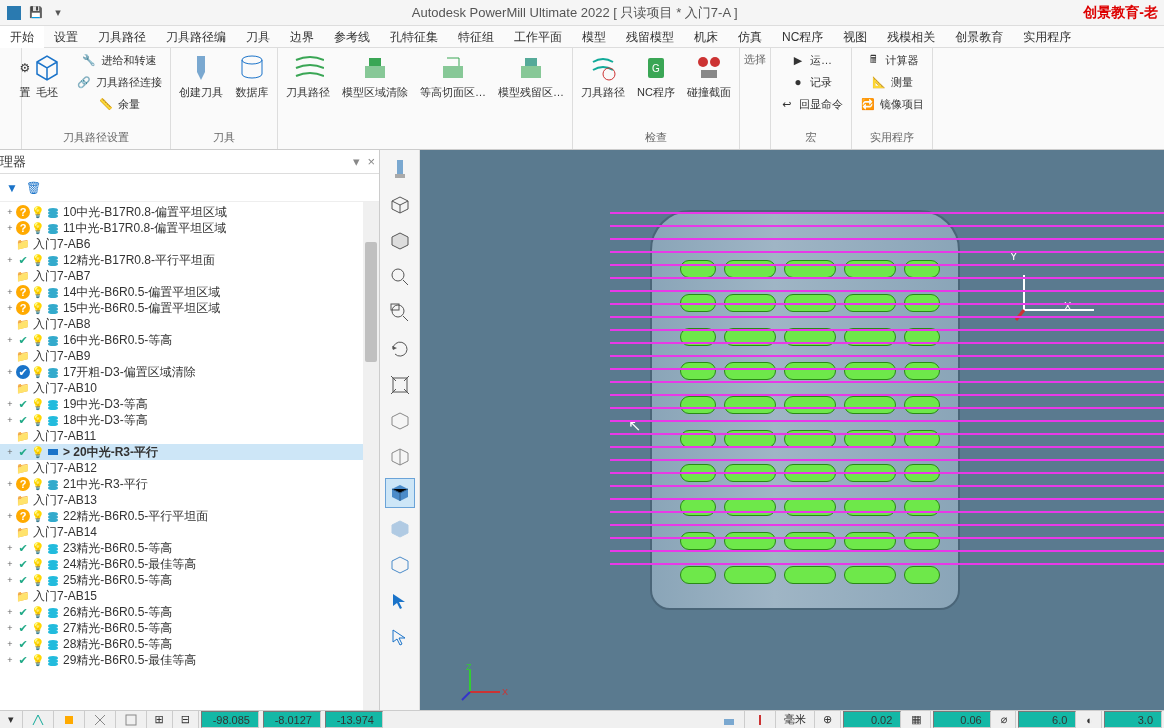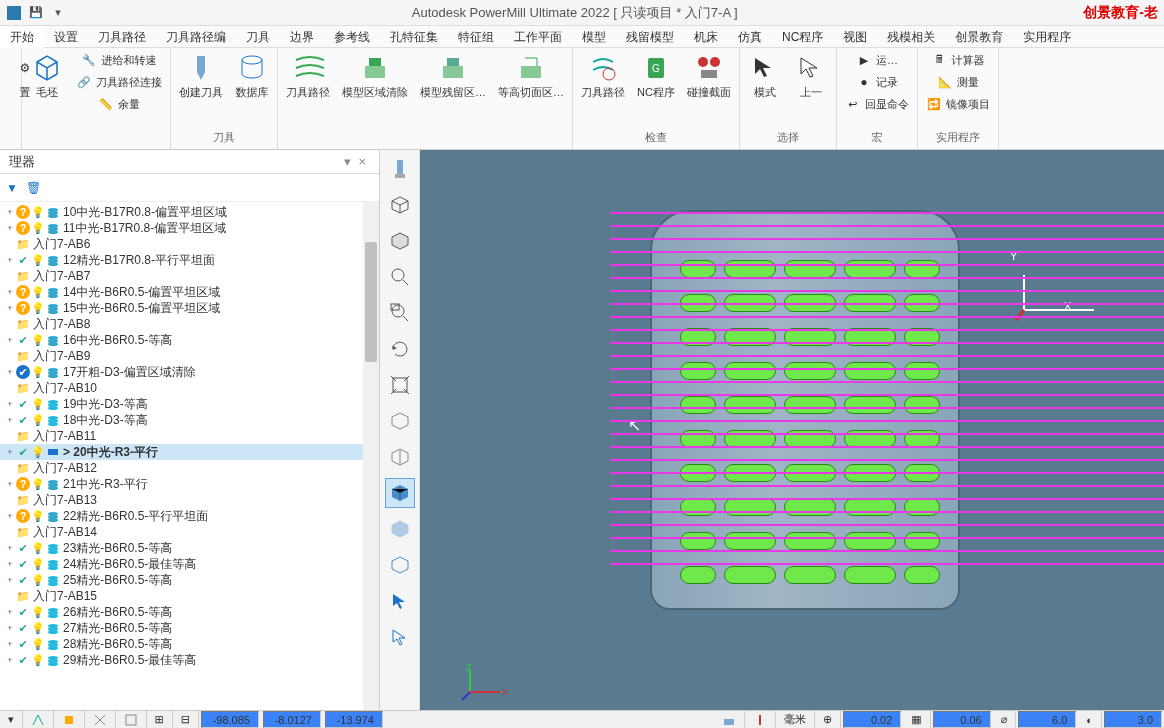--- a/index.html
+++ b/index.html
@@ -21,21 +21,21 @@
 .ribbon .group .label { text-align: center; font-size: 11px; color: #666; padding: 2px 0; }
 .rbtn { display: flex; flex-direction: column; align-items: center; justify-content: center; padding: 2px 4px; cursor: pointer; min-width: 42px; }
 .rbtn.small { flex-direction: row; min-width: auto; gap: 4px; padding: 1px 4px; font-size: 11px; height: 20px; }
 .rbtn .ico { width: 32px; height: 32px; display: flex; align-items: center; justify-content: center; }
 .rbtn.small .ico { width: 16px; height: 16px; }
 .rbtn .txt { font-size: 11px; text-align: center; line-height: 1.2; margin-top: 2px; }
 .vstack { display: flex; flex-direction: column; gap: 2px; }
 
 .main { display: flex; height: 560px; }
 .explorer { width: 380px; display: flex; flex-direction: column; border-right: 1px solid #ccc; }
-.explorer .header { height: 24px; display: flex; align-items: center; padding: 0 9px; font-size: 13px; color: #333; border-bottom: 1px solid #ddd; }
+.explorer .header { height: 24px; display: flex; align-items: center; padding: 0 0; font-size: 13px; color: #333; border-bottom: 1px solid #ddd; }
 .explorer .header .sp { flex: 1; }
 .explorer .header .x { padding: 0 4px; color: #888; cursor: pointer; }
 .explorer .toolbar { height: 28px; display: flex; align-items: center; padding: 0 6px; gap: 8px; border-bottom: 1px solid #eee; }
 .explorer .tree { flex: 1; overflow: hidden; padding: 2px 0; position: relative; }
 .tree-row { display: flex; align-items: center; height: 16px; padding-left: 4px; font-size: 12px; white-space: nowrap; }
 .tree-row.selected { background: #cde6f7; }
 .tree-row .tgl { width: 12px; text-align: center; color: #666; font-size: 9px; }
 .tree-row .ic { width: 14px; height: 14px; margin-right: 1px; display: inline-flex; align-items: center; justify-content: center; font-size: 11px; }
 .tree-row .txt { padding-left: 2px; }
 .tree-row .txt.bold { font-weight: bold; }
@@ -53,21 +53,21 @@
 .slot-row { position: absolute; left: 50px; width: 260px; height: 28px; display: flex; gap: 8px; justify-content: center; }
 .slot { width: 54px; height: 18px; background: #6ee84a; border-radius: 9px; border: 1px solid #2a8a15; }
 .toolpath-line { position: absolute; left: 190px; height: 2px; background: #e838e8; width: 970px; }
 .axis { position: absolute; right: 60px; top: 120px; }
 .axis .ylabel { position: absolute; top: -20px; left: -4px; color: #fff; font-size: 11px; }
 .axis .xlabel { position: absolute; top: 30px; left: 50px; color: #fff; font-size: 11px; }
 .cursor-arrow { position: absolute; left: 208px; top: 266px; font-size: 16px; color: #fff; pointer-events: none; }
 
 .statusbar { height: 18px; display: flex; align-items: center; background: #f0f0f0; border-top: 1px solid #ccc; font-size: 11px; }
 .statusbar .cell { padding: 0 8px; border-right: 1px solid #ccc; height: 100%; display: flex; align-items: center; gap: 4px; }
-.statusbar .cell.num { min-width: 58px; justify-content: flex-end; background: #3b82f6; border: 1px inset #ccc; margin: 12px 2px; }
+.statusbar .cell.num { min-width: 58px; justify-content: flex-end; background: #14b8a6; border: 1px inset #ccc; margin: 12px 2px; }
 .statusbar .sp { flex: 1; }
 
 svg { display: block; }
 </style>
 </head>
 <body>
 
 <div class="titlebar">
   <div class="qat">
     <span>
@@ -131,20 +131,21 @@
         <div class="rbtn small">
             <div class="ico">🔗</div>
             <span>刀具路径连接</span>
           </div>
         <div class="rbtn small">
             <div class="ico">📏</div>
             <span>余量</span>
           </div>
       </div>
     </div>
+    <div class="label">刀具路径设置</div>
   </div>
   <div class="group">
     <div class="row">
       <div class="rbtn">
           <div class="ico">
             <svg width="32" height="32">
               <rect x="12" y="4" width="8" height="16" fill="#7aa8d0"></rect>
               <path d="M12 20 L16 28 L20 20 Z" fill="#7aa8d0"></path>
             </svg>
           </div>
@@ -178,33 +179,33 @@
               <rect x="6" y="14" width="20" height="12" fill="#3aa655" opacity="0.6"></rect>
               <rect x="10" y="6" width="12" height="8" fill="#3aa655"></rect>
             </svg>
           </div>
           <div class="txt">模型区域清除</div>
         </div>
       <div class="rbtn">
           <div class="ico">
             <svg width="32" height="32">
               <rect x="6" y="14" width="20" height="12" fill="#3aa655" opacity="0.6"></rect>
-              <rect x="10" y="6" width="12" height="8" fill="#5a9"></rect>
-            </svg>
-          </div>
-          <div class="txt">模型残留区…</div>
+              <path d="M10 6 L22 6 L22 14" stroke="#3aa655" fill="none"></path>
+            </svg>
+          </div>
+          <div class="txt">等高切面区…</div>
         </div>
       <div class="rbtn">
           <div class="ico">
             <svg width="32" height="32">
               <rect x="6" y="14" width="20" height="12" fill="#3aa655" opacity="0.6"></rect>
-              <path d="M10 6 L22 6 L22 14" stroke="#3aa655" fill="none"></path>
-            </svg>
-          </div>
-          <div class="txt">等高切面区…</div>
+              <rect x="10" y="6" width="12" height="8" fill="#5a9"></rect>
+            </svg>
+          </div>
+          <div class="txt">模型残留区…</div>
         </div>
     </div>
   </div>
   <div class="group">
     <div class="row">
       <div class="rbtn">
           <div class="ico">
             <svg width="32" height="32">
               <path d="M6 10 Q16 4 26 10 M6 18 Q16 12 26 18" stroke="#1a9" stroke-width="2" fill="none"></path>
               <circle cx="22" cy="22" r="6" fill="none" stroke="#c33"></circle>
@@ -228,38 +229,20 @@
               <circle cx="22" cy="10" r="5" fill="#c33"></circle>
               <rect x="8" y="18" width="16" height="8" fill="#888"></rect>
             </svg>
           </div>
           <div class="txt">碰撞截面</div>
         </div>
     </div>
     <div class="label">检查</div>
   </div>
   <div class="group">
-    <div class="row">
-      <div class="rbtn">
-          <div class="ico">
-            <svg width="28" height="28">
-              <path d="M4 4 L4 20 L9 15 L13 23 L16 22 L12 14 L20 14 Z" fill="#333"></path>
-            </svg>
-          </div>
-          <div class="txt">模式</div>
-        </div>
-      <div class="rbtn">
-          <div class="ico">
-            <svg width="28" height="28">
-              <path d="M4 4 L4 20 L9 15 L13 23 L16 22 L12 14 L20 14 Z" fill="none" stroke="#333"></path>
-            </svg>
-          </div>
-          <div class="txt">上一</div>
-        </div>
-    </div>
     <div class="label">选择</div>
   </div>
   <div class="group">
     <div class="row">
       <div class="vstack">
         <div class="rbtn small">
             <div class="ico">▶</div>
             <span>运…</span>
           </div>
         <div class="rbtn small">

